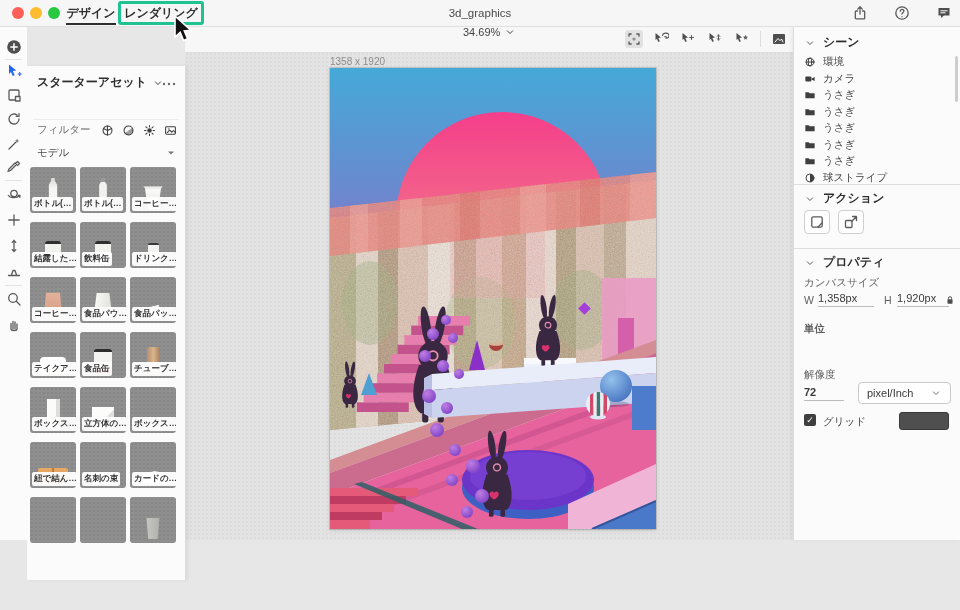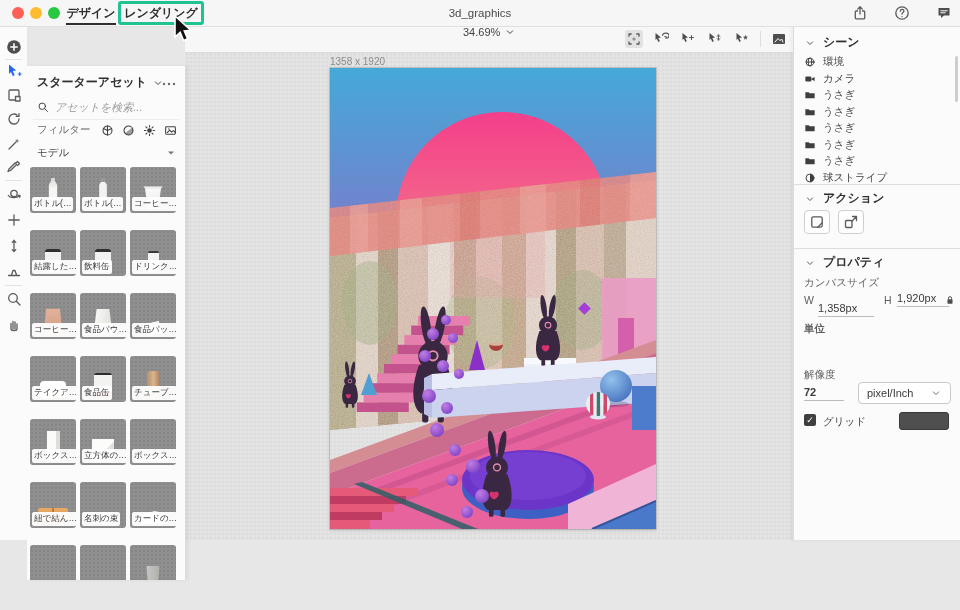--- a/index.html
+++ b/index.html
@@ -22,21 +22,21 @@
   .tool-div{position:absolute;left:5px;width:17px;height:1px;background:#e3e3e3;}
   
   .apanel{position:absolute;left:27px;top:26px;width:158px;height:514px;background:#fbfbfb;border-right:1px solid #dcdcdc;box-shadow:2px 0 4px rgba(0,0,0,.06);z-index:20;overflow:hidden;margin-top:40px;}
   .apanel-h{position:absolute;left:10px;top:8px;font-size:12px;font-weight:bold;color:#2e2e2e;display:flex;align-items:center;gap:5px;}
   .amore{position:absolute;right:8px;top:10px;width:16px;height:16px;color:#6a6a6a;}
   .asearch{position:absolute;left:10px;top:32px;width:138px;height:18px;display:flex;align-items:center;gap:6px;font-size:11px;font-style:italic;color:#9a9a9a;}
   .adiv{position:absolute;left:6px;width:146px;height:1px;background:#ececec;}
   .afilter{position:absolute;left:10px;top:57px;width:140px;display:flex;align-items:center;font-size:10.5px;color:#6d6d6d;}
   .afilter .ficons{margin-left:auto;display:flex;gap:8px;color:#7a7a7a;}
   .amodel{position:absolute;left:10px;top:80px;width:140px;display:flex;align-items:center;font-size:10.5px;color:#4a4a4a;}
-  .agrid{position:absolute;left:3px;top:101px;width:152px;display:flex;flex-wrap:wrap;gap:17px 4px;}
+  .agrid{position:absolute;left:3px;top:101px;width:152px;display:flex;flex-wrap:wrap;gap:9px 4px;font-weight:bold;}
   .thumb{position:relative;width:46px;height:46px;background:#8f8f8f;border-radius:3px;overflow:hidden;
          background-image:radial-gradient(#868686 1px, rgba(0,0,0,0) 1px);background-size:4px 4px;
          display:flex;align-items:flex-end;justify-content:center;}
   .thumb .shape{margin-bottom:4px;}
   .thumb .lab{position:absolute;left:2px;bottom:2px;max-width:41px;background:rgba(255,255,255,.95);border-radius:2px;
               padding:1px 2px;font-size:8.5px;color:#333;white-space:nowrap;overflow:hidden;}
   
   .strip{position:absolute;left:185px;top:26px;width:608px;height:26px;background:#f7f7f7;border-bottom:1px solid #ddd;z-index:10;}
   .zoomctl{position:absolute;left:278px;top:0;height:26px;display:flex;align-items:flex-start;gap:4px;font-size:11px;color:#444;}
   .striptools{position:absolute;left:440px;top:4px;display:flex;align-items:center;gap:9px;}
@@ -190,27 +190,20 @@
       <span class="icon12"><svg viewBox="0 0 16 16" width="100%" height="100%" fill="none" stroke="currentColor" stroke-width="1.3" stroke-linecap="round" stroke-linejoin="round">
             <path d="M4.5 6.5L8 10l3.5-3.5"></path>
           </svg></span>
     </div>
     <div class="amore"><svg viewBox="0 0 16 16" width="100%" height="100%" fill="none" stroke="currentColor" stroke-width="1.3" stroke-linecap="round" stroke-linejoin="round">
           <circle cx="3" cy="8" r="1.2" fill="currentColor" stroke="none"></circle>
           <circle cx="8" cy="8" r="1.2" fill="currentColor" stroke="none"></circle>
           <circle cx="13" cy="8" r="1.2" fill="currentColor" stroke="none"></circle>
         </svg></div>
 
-    <div class="asearch">
-      <span class="icon12"><svg viewBox="0 0 16 16" width="100%" height="100%" fill="none" stroke="currentColor" stroke-width="1.3" stroke-linecap="round" stroke-linejoin="round">
-            <circle cx="7" cy="7" r="4.3"></circle>
-            <path d="M10.3 10.3L14 14"></path>
-          </svg></span>
-      <span>アセットを検索...</span>
-    </div>
     <div class="adiv" style="top:53px;"></div>
 
     <div class="afilter">
       <span>フィルター</span>
       <span class="ficons">
           <span class="icon12" style="width: 13px; height: 13px;"><svg viewBox="0 0 16 16" width="100%" height="100%" fill="none" stroke="currentColor" stroke-width="1.3" stroke-linecap="round" stroke-linejoin="round">
               <circle cx="8" cy="8" r="5.5"></circle>
               <path d="M8 2.5v11M3 5.5l5 2.5 5-2.5"></path>
             </svg></span>
           <span class="icon12" style="width: 13px; height: 13px;"><svg viewBox="0 0 16 16" width="100%" height="100%" fill="none" stroke="currentColor" stroke-width="1.3" stroke-linecap="round" stroke-linejoin="round">
@@ -626,21 +619,21 @@
 
     <div class="sect-h" style="top:228px;">
       <span class="icon12"><svg viewBox="0 0 16 16" width="100%" height="100%" fill="none" stroke="currentColor" stroke-width="1.3" stroke-linecap="round" stroke-linejoin="round">
             <path d="M4.5 6.5L8 10l3.5-3.5"></path>
           </svg></span>
       <span>プロパティ</span>
     </div>
 
     <div class="plabel" style="top:250px;">カンバスサイズ</div>
     <div class="plabel" style="top:268px;left:10px;">W</div>
-    <div class="pval" style="top:276px;left:24px;width:56px;">1,358px</div>
+    <div class="pval" style="top:266px;left:24px;width:56px;">1,358px</div>
     <div class="plabel" style="top:268px;left:90px;">H</div>
     <div class="pval" style="top:266px;left:103px;width:52px;">1,920px</div>
     <div class="icon12" style="position:absolute;left:150px;top:266px;color:#4e4e4e;"><svg viewBox="0 0 16 16" width="100%" height="100%" fill="none" stroke="currentColor" stroke-width="1.3" stroke-linecap="round" stroke-linejoin="round">
           <rect x="4.6" y="7" width="6.8" height="6" rx="1" fill="#4e4e4e" stroke="none"></rect>
           <path d="M5.9 7V5.6a2.1 2.1 0 0 1 4.2 0V7"></path>
         </svg></div>
 
     <div class="plabel" style="top:296px;font-weight:bold;">単位</div>
 
     <div class="plabel" style="top:342px;">解像度</div>

